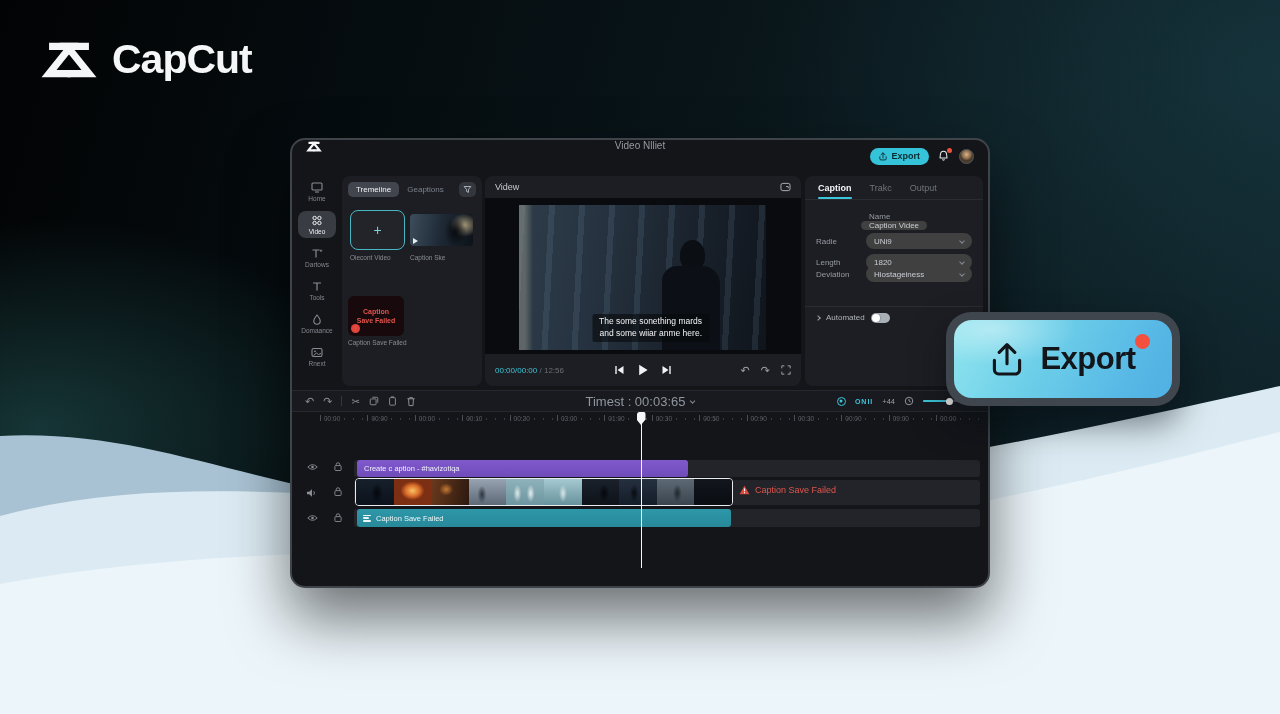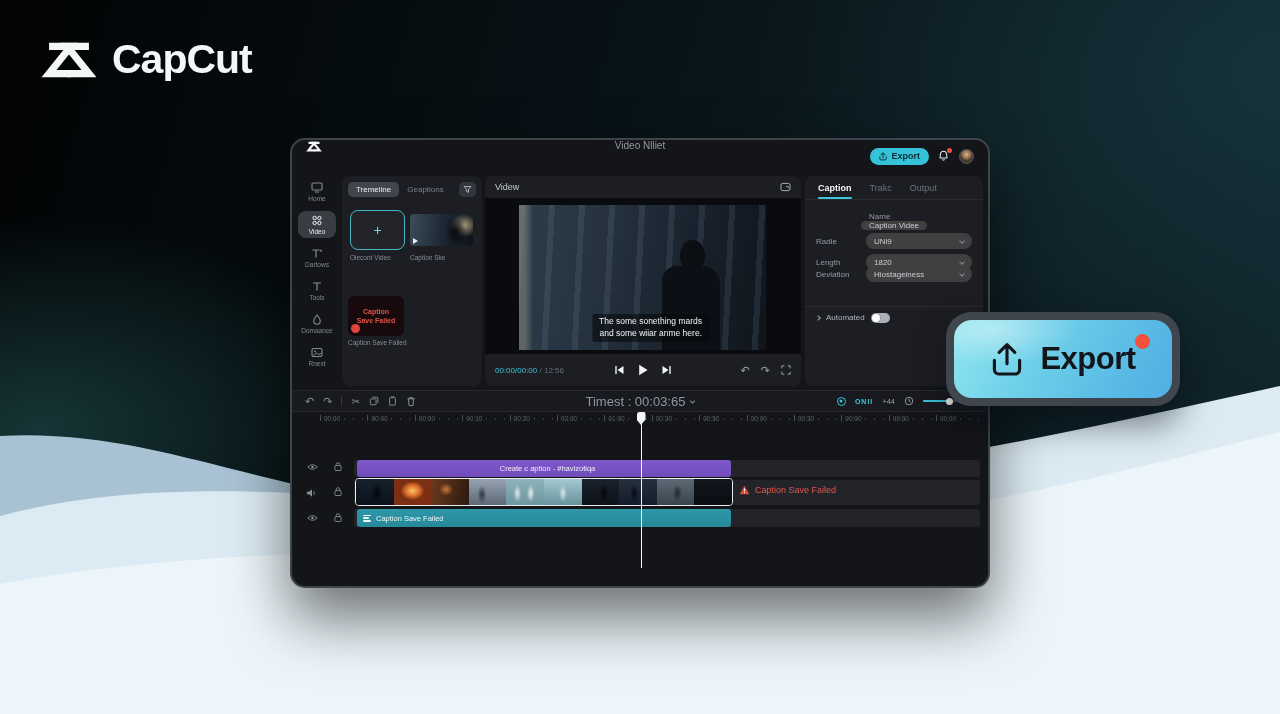--- a/index.html
+++ b/index.html
@@ -138,22 +138,22 @@
   .r-cell::before { content:""; position:absolute; left:0; top:2px; width:1px; height:6px; background:#4a4e55; }
   .r-cell .ticks { position:absolute; left:6px; right:2px; top:5px; height:2px;
     background:repeating-linear-gradient(90deg,#3a3d43 0 1px, transparent 1px 9px); }
   .r-label { position:absolute; left:4px; top:2px; font-size:6.5px; color:#5a5f66; }
 
   
   .tracks { position:absolute; left:0; top:288px; width:100%; height:150px; }
   .rowbg { position:absolute; left:62px; width:626px; background:#232429; border-radius:3px; }
   .head-ic { position:absolute; cursor:pointer; }
   .clip { position:absolute; border-radius:3px; display:flex; align-items:center; cursor:pointer; }
-  .clip-purple { left:65px; top:32px; width:374px; height:17px; padding-left:7px;
-    background:linear-gradient(180deg,#8059cc,#6f4cba);justify-content:center; }
+  .clip-purple { left:65px; top:32px; width:331px; height:17px; padding-left:7px;
+    background:linear-gradient(180deg,#8059cc,#6f4cba); }
   .clip-purple span { color:#f3f0fa; font-size:7.5px; }
   .clip-video { left:63px; top:50px; width:378px; height:28px; border:1.5px solid #e9ebee; border-radius:4px; overflow:hidden; padding:0; }
   .vseg { flex:1; height:100%; }
   .vseg:nth-child(1){ background:radial-gradient(8px 14px at 55% 55%, #05070b, transparent 75%), linear-gradient(#16202c,#0c121b);}
   .vseg:nth-child(2){ background:radial-gradient(14px 11px at 50% 45%, #f8c465, #da6d2a 50%, #7c2f12 85%);}
   .vseg:nth-child(3){ background:radial-gradient(10px 9px at 40% 40%, #c67a35, transparent 70%), linear-gradient(100deg,#6b3a1d,#2c1910);}
   .vseg:nth-child(4){ background:radial-gradient(6px 12px at 35% 60%, #2c343e, transparent 75%), linear-gradient(#97a3b0,#5d6977);}
   .vseg:nth-child(5){ background:radial-gradient(5px 11px at 30% 55%, #dfe9ea, transparent 80%), radial-gradient(5px 11px at 65% 55%, #e6eeee, transparent 80%), linear-gradient(#8fb2bb,#6d96a0);}
   .vseg:nth-child(6){ background:radial-gradient(5px 11px at 50% 55%, #d8e6e8, transparent 80%), linear-gradient(#a5c9d1,#67929c);}
   .vseg:nth-child(7){ background:radial-gradient(7px 12px at 60% 55%, #04060a, transparent 75%), linear-gradient(#1a212b,#0e131a);}

